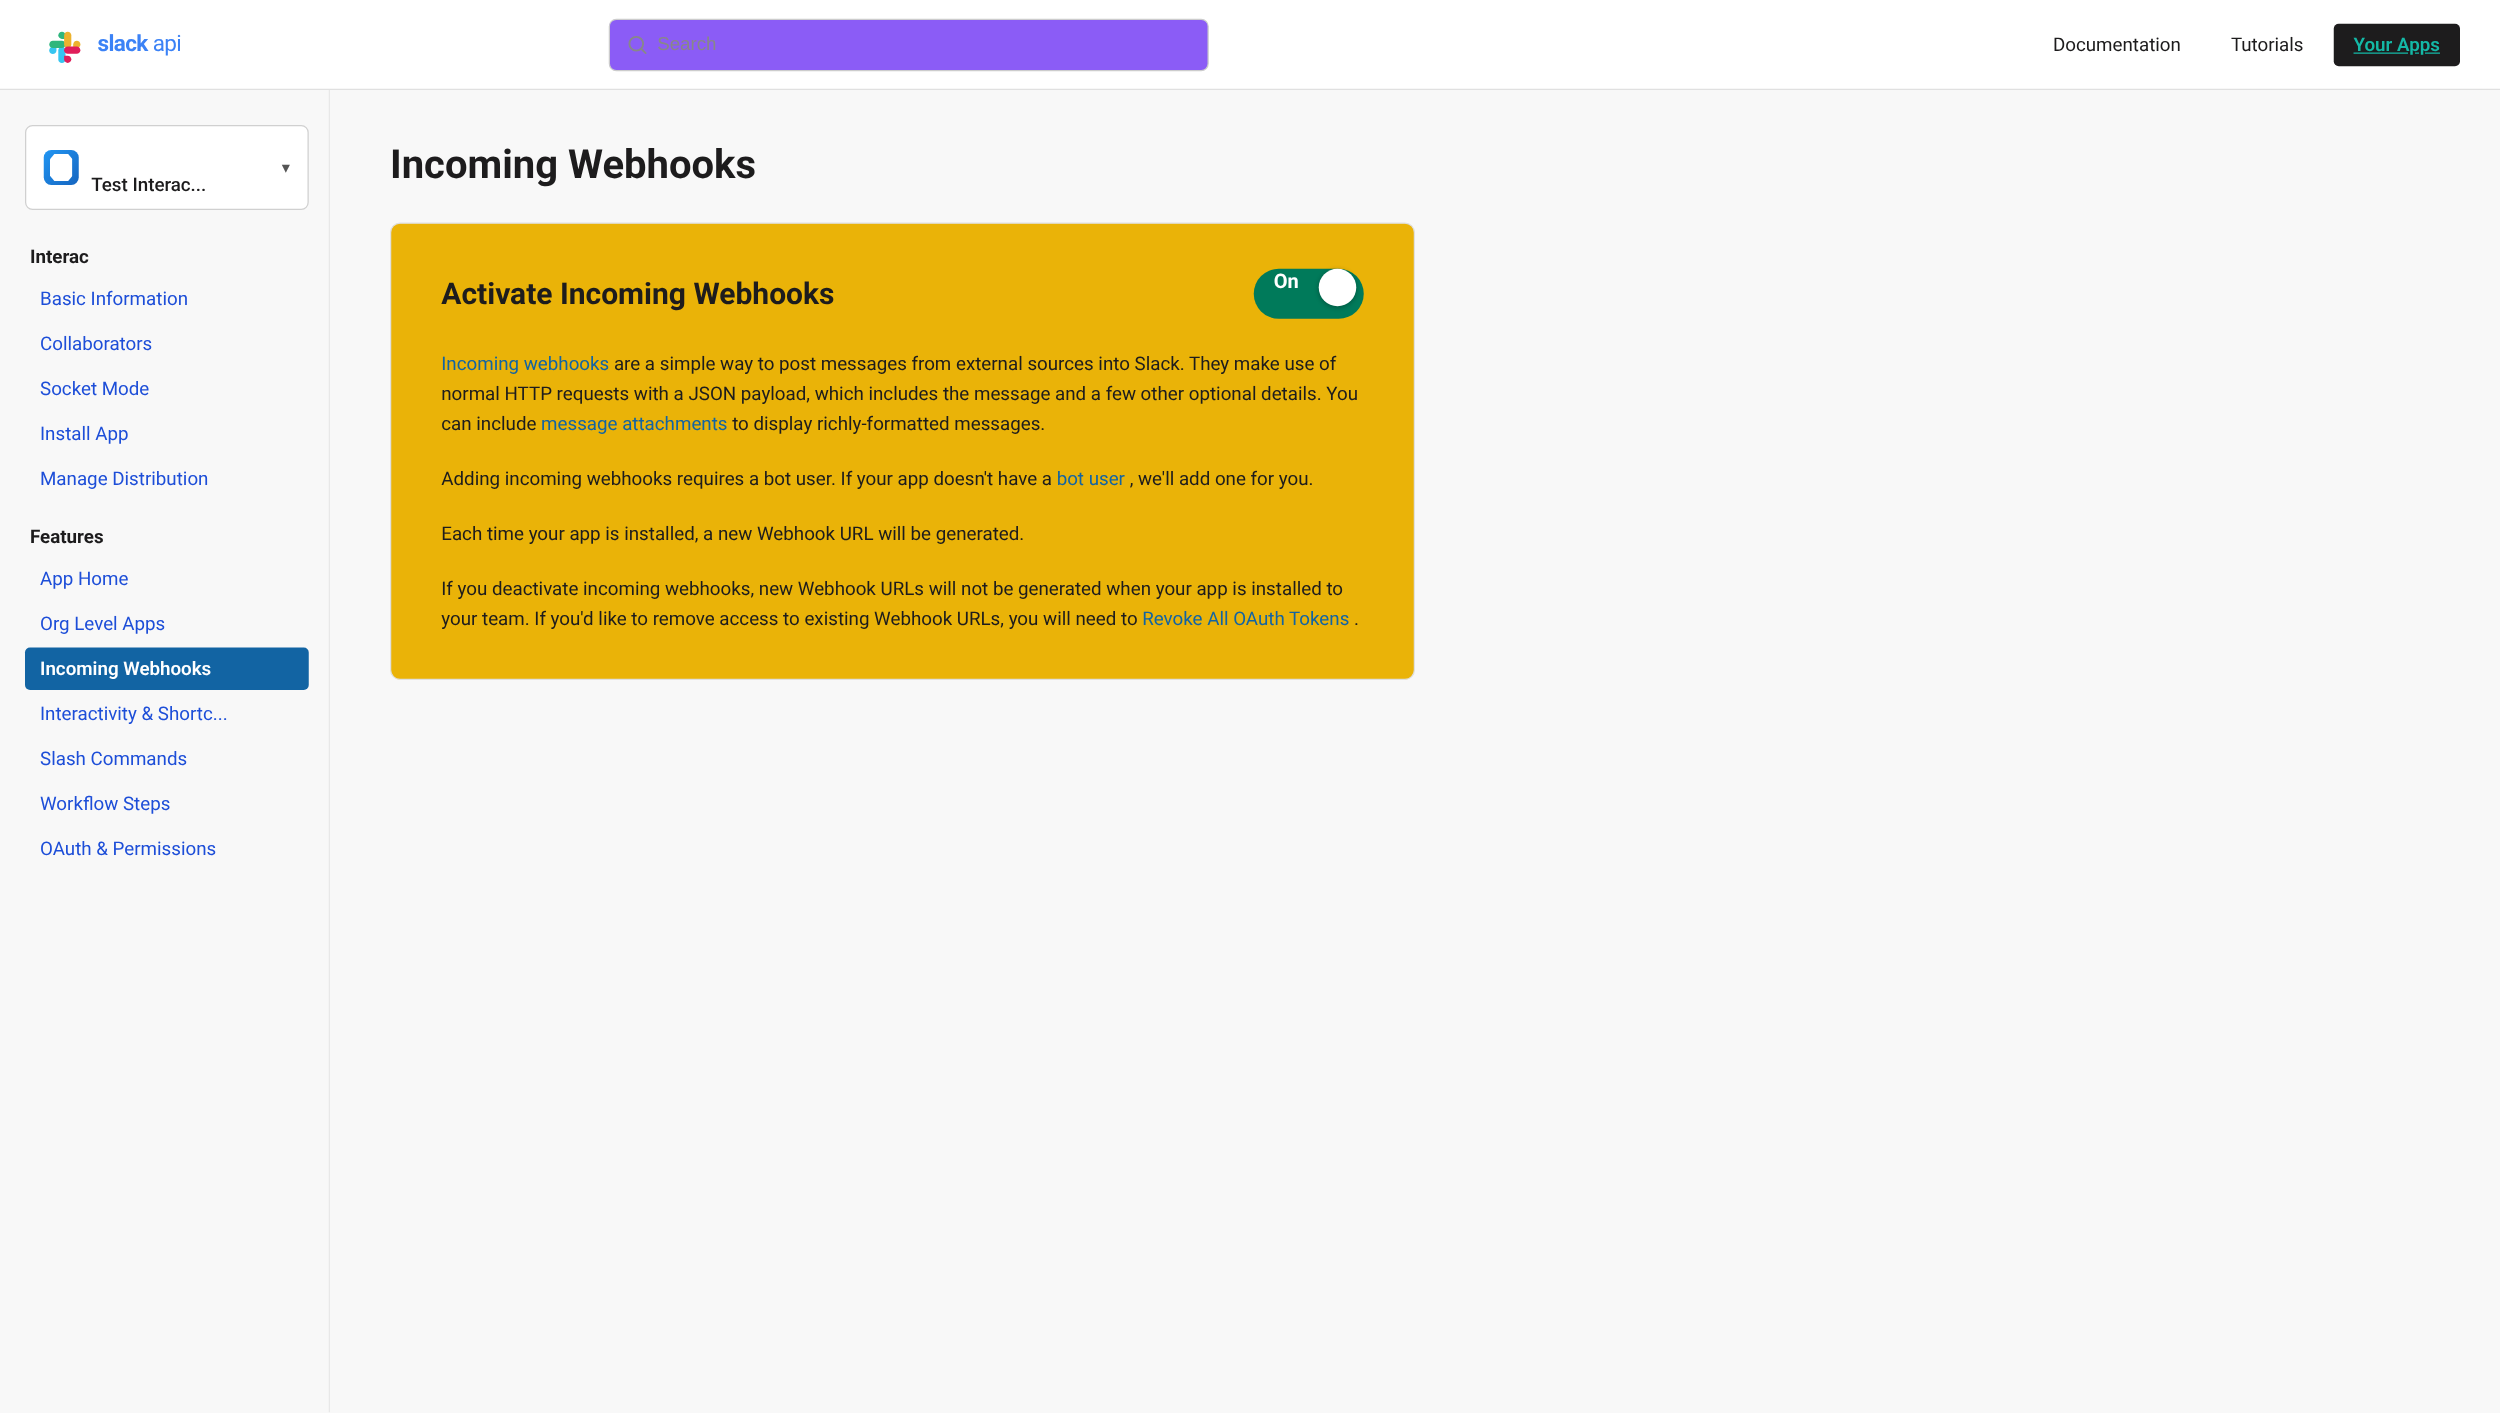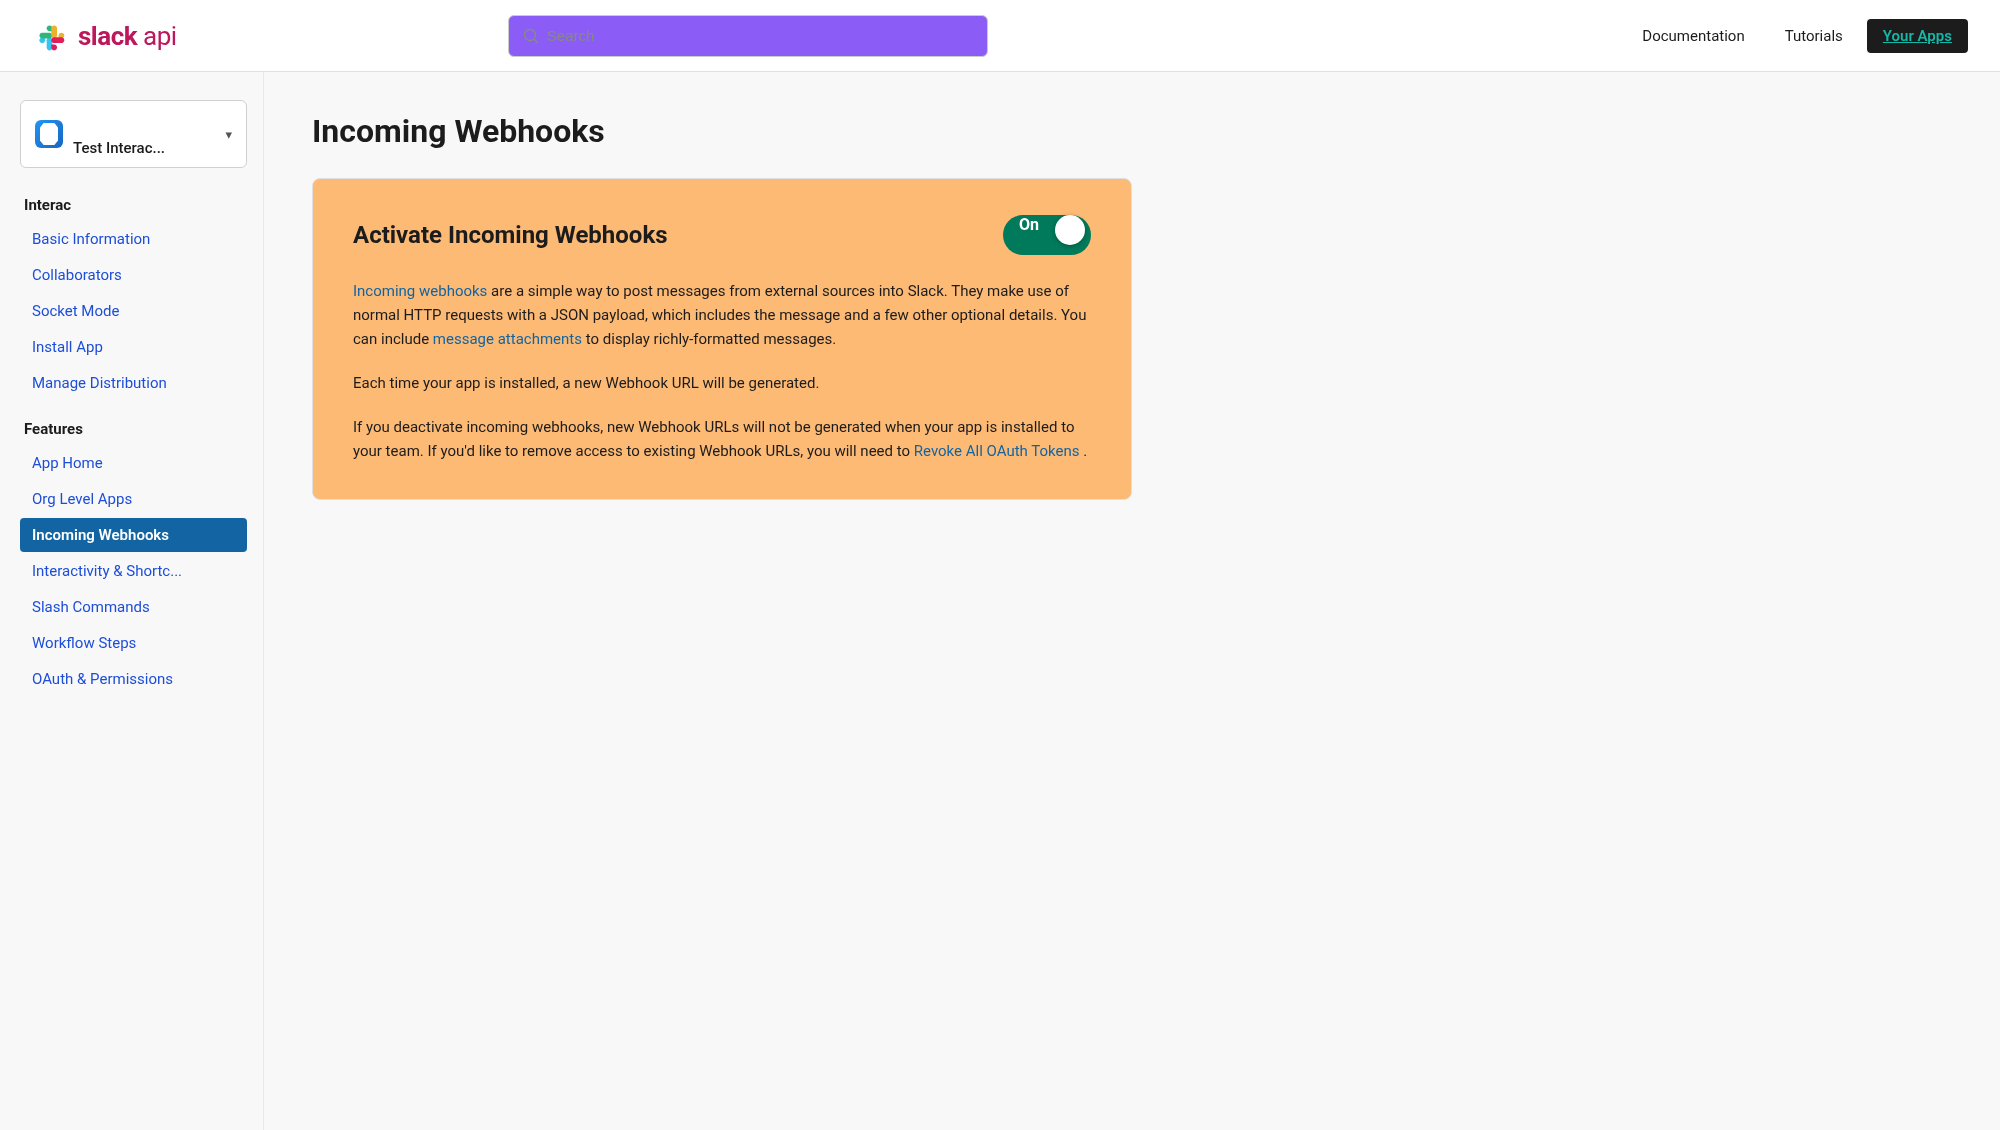--- a/index.html
+++ b/index.html
@@ -37,23 +37,23 @@
       color: inherit;
     }
 
     .slack-logo {
       width: 36px;
       height: 36px;
       flex-shrink: 0;
     }
 
     .logo-text {
-      font-size: 26px;
+      font-size: 18px;
       font-weight: 400;
-      color: #be185d;
+      color: #3b82f6;
       letter-spacing: -0.5px;
     }
 
     .logo-text strong {
       font-weight: 700;
     }
 
     .search-bar {
       flex: 1;
       max-width: 480px;
@@ -210,21 +210,21 @@
     }
 
     .page-title {
       font-size: 32px;
       font-weight: 700;
       color: #1d1c1d;
       margin-bottom: 28px;
     }
 
     .content-card {
-      background: #fdba74;
+      background: #eab308;
       border: 1px solid #e0e0e0;
       border-radius: 8px;
       padding: 36px 40px;
       max-width: 820px;
     }
 
     .activate-section {
       display: flex;
       align-items: center;
       justify-content: space-between;
@@ -382,20 +382,25 @@
         </div>
       </div>
 
       <p class="content-para">
         <a class="link-blue" href="#">Incoming webhooks</a>
         <span> are a simple way to post messages from external sources into Slack. They make use of normal HTTP requests with a JSON payload, which includes the message and a few other optional details. You can include </span>
         <a class="link-blue" href="#">message attachments</a>
         <span> to display richly-formatted messages.</span>
       </p>
 
+      <p class="content-para">
+        <span>Adding incoming webhooks requires a bot user. If your app doesn't have a </span>
+        <a class="link-blue" href="#">bot user</a>
+        <span>, we'll add one for you.</span>
+      </p>
 
       <p class="content-para">
         <span>Each time your app is installed, a new Webhook URL will be generated.</span>
       </p>
 
       <p class="content-para">
         <span>If you deactivate incoming webhooks, new Webhook URLs will not be generated when your app is installed to your team. If you'd like to remove access to existing Webhook URLs, you will need to </span>
         <a class="link-blue" href="#">Revoke All OAuth Tokens</a>
         <span>.</span>
       </p>

